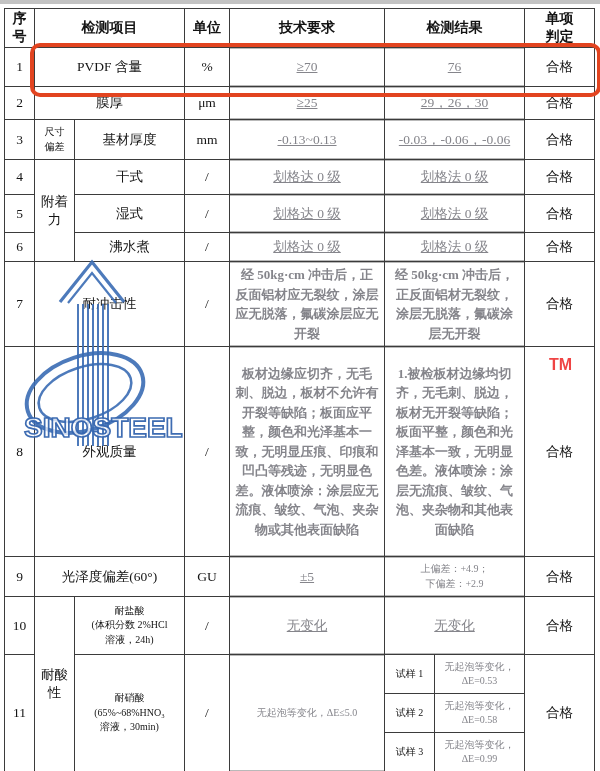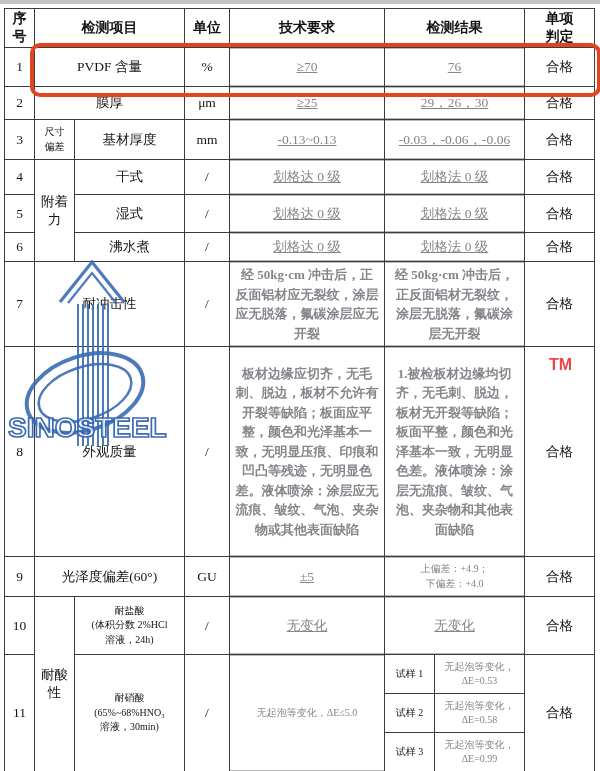--- a/index.html
+++ b/index.html
@@ -20,21 +20,21 @@
   .redbox{position:absolute;left:30px;top:43px;width:563px;height:46px;border:4px solid #e24420;
           border-radius:10px;z-index:30;pointer-events:none;}
   
   .wm{position:absolute;left:0;top:0;width:600px;height:771px;z-index:20;pointer-events:none;}
   .wm-chars{position:absolute;left:176px;top:350px;font-size:102px;line-height:1.08;font-weight:bold;
             letter-spacing:1px;color:rgba(255,255,255,0.62);
             -webkit-text-stroke:3px rgba(45,99,174,0.88);
             font-family:"Liberation Sans","DejaVu Sans",sans-serif;white-space:nowrap;}
   .wm-tm{position:absolute;left:549px;top:356px;font-size:16px;font-weight:bold;color:#ef4444;
          font-family:"Liberation Sans","DejaVu Sans",sans-serif;}
-  .wm-sino{position:absolute;left:8px;top:412px;font-size:28px;font-weight:900;letter-spacing:0px;
+  .wm-sino{position:absolute;left:24px;top:412px;font-size:28px;font-weight:900;letter-spacing:0px;
            color:rgba(255,255,255,0.75);-webkit-text-stroke:1.7px rgba(52,100,174,0.95);
            font-family:"Liberation Sans","DejaVu Sans",sans-serif;white-space:nowrap;}
   .wm-logo{position:absolute;left:10px;top:256px;}
 </style>
 </head>
 <body>
 
 <div class="topband"></div>
 
 <div class="report">
@@ -136,21 +136,21 @@
     <td colspan="2" class="faint inset para">1.被检板材边缘均切齐，无毛刺、脱边，板材无开裂等缺陷；板面平整，颜色和光泽基本一致，无明显色差。液体喷涂：涂层无流痕、皱纹、气泡、夹杂物和其他表面缺陷</td>
     <td>合格</td>
   </tr>
 
   <tr style="height:40px">
     <td>9</td>
     <td colspan="2">光泽度偏差(60°)</td>
     <td>GU</td>
     <td class="faint inset num">±5</td>
     <td colspan="2" class="faint inset pre small">上偏差：+4.9；
-下偏差：+4.0</td>
+下偏差：+2.9</td>
     <td>合格</td>
   </tr>
 
   <tr style="height:58px">
     <td>10</td>
     <td rowspan="4" class="pre">耐酸
 性</td>
     <td class="pre small">耐盐酸
 (体积分数 2%HCl
 溶液，24h)</td>

